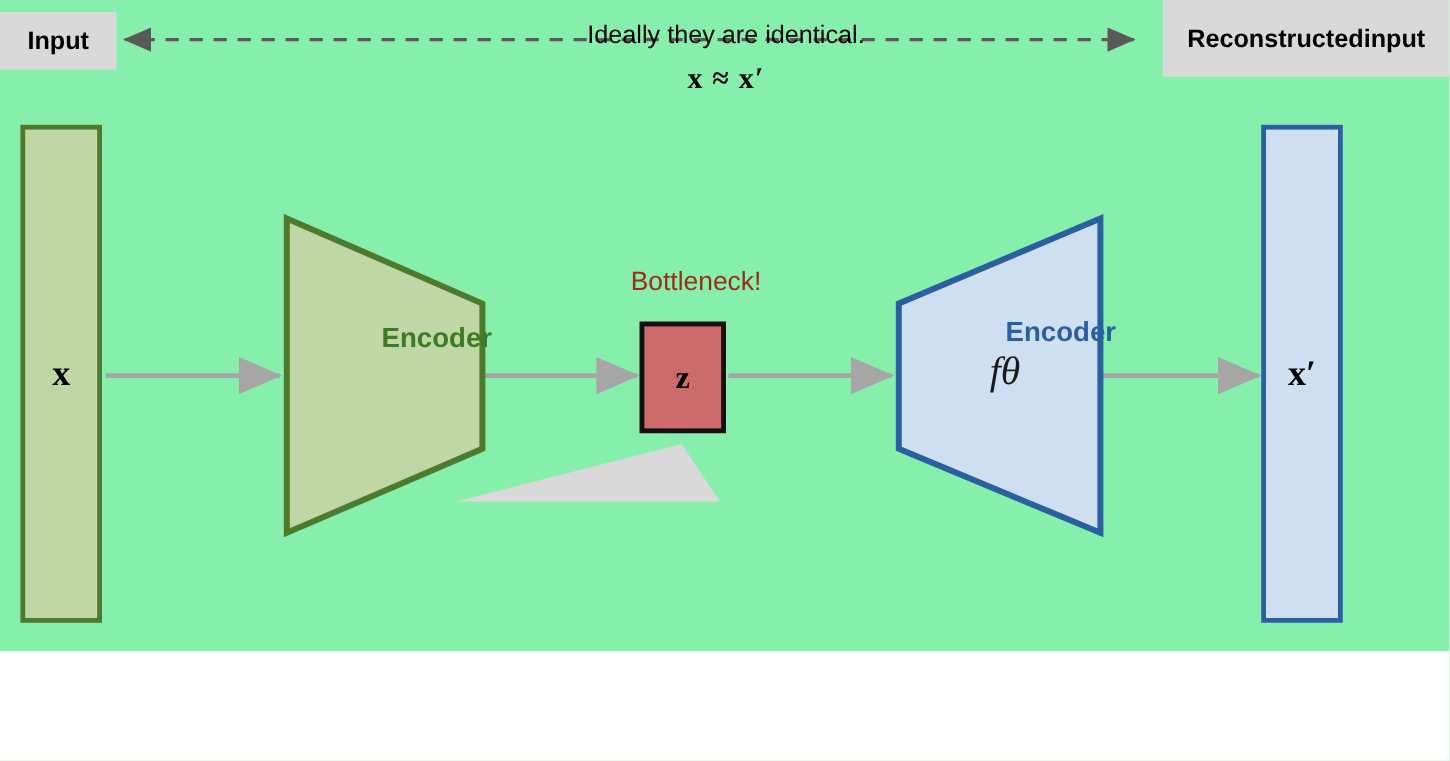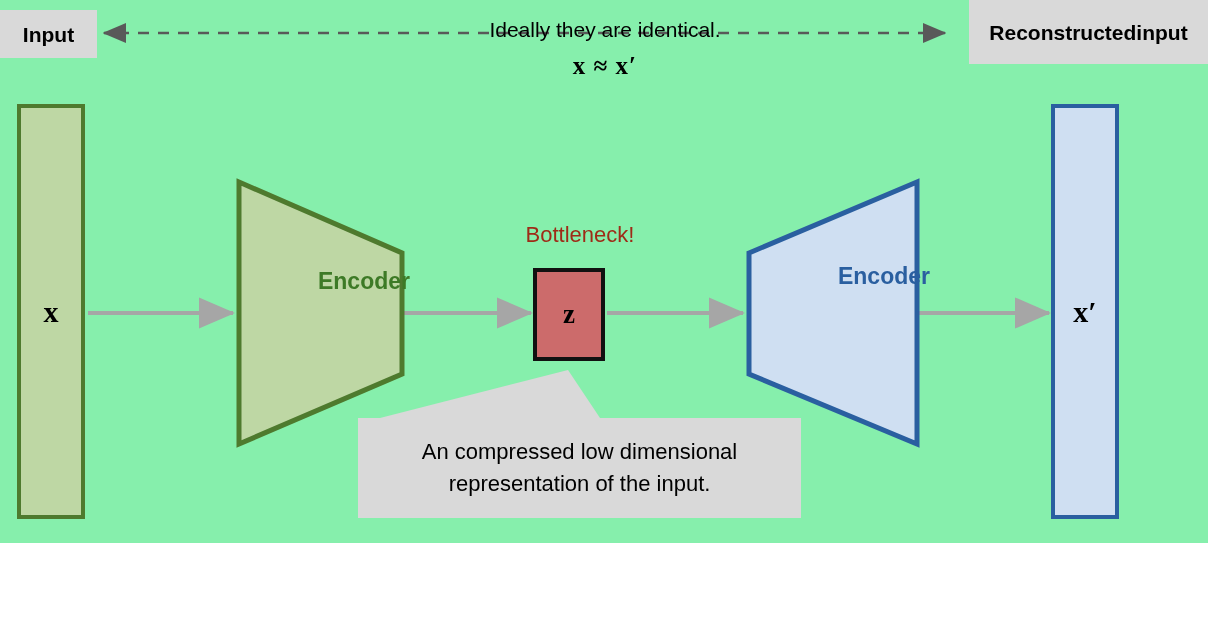--- a/index.html
+++ b/index.html
@@ -174,26 +174,26 @@
   <div class="shape-label" id="encoder-label">Encoder</div>
 
   <div class="abs" id="bottleneck-title">Bottleneck!</div>
   <div class="abs" id="z-box">
     <span>z</span>
   </div>
 
   <svg class="abs" id="callout-tail" width="260" height="60">
     <polygon points="218,8 30,56 250,56" fill="#d9d9d9"></polygon>
   </svg>
-  <div class="abs" id="callout-box">An compressed low dimensional representation of the input.</div>
 
   <svg class="abs" id="decoder-shape" width="185" height="270">
     <polygon points="4,75 172,4 172,266 4,196" fill="#cfdff2" stroke="#2a5fa0" stroke-width="5" stroke-linejoin="miter"></polygon>
   </svg>
   <div class="shape-label" id="decoder-label">Encoder</div>
+  <div class="shape-sym" id="decoder-sym">fθ</div>
 
   <div class="bar abs" id="xprime-bar">
     <span>x′</span>
   </div>
 
   <svg class="abs digit-tile" id="digit-input" viewBox="0 0 28 28">
     <rect x="0" y="0" width="28" height="28" fill="#000000"></rect>
     <g stroke="#ffffff" fill="none" stroke-linecap="round" stroke-linejoin="round">
       <path d="M12.5,6.5 C11,11 9.2,14.6 8.4,17.2" stroke-width="2.1"></path>
       <path d="M8.4,17.3 C12,17.0 16.2,16.6 19.2,16.2" stroke-width="2.3"></path>

